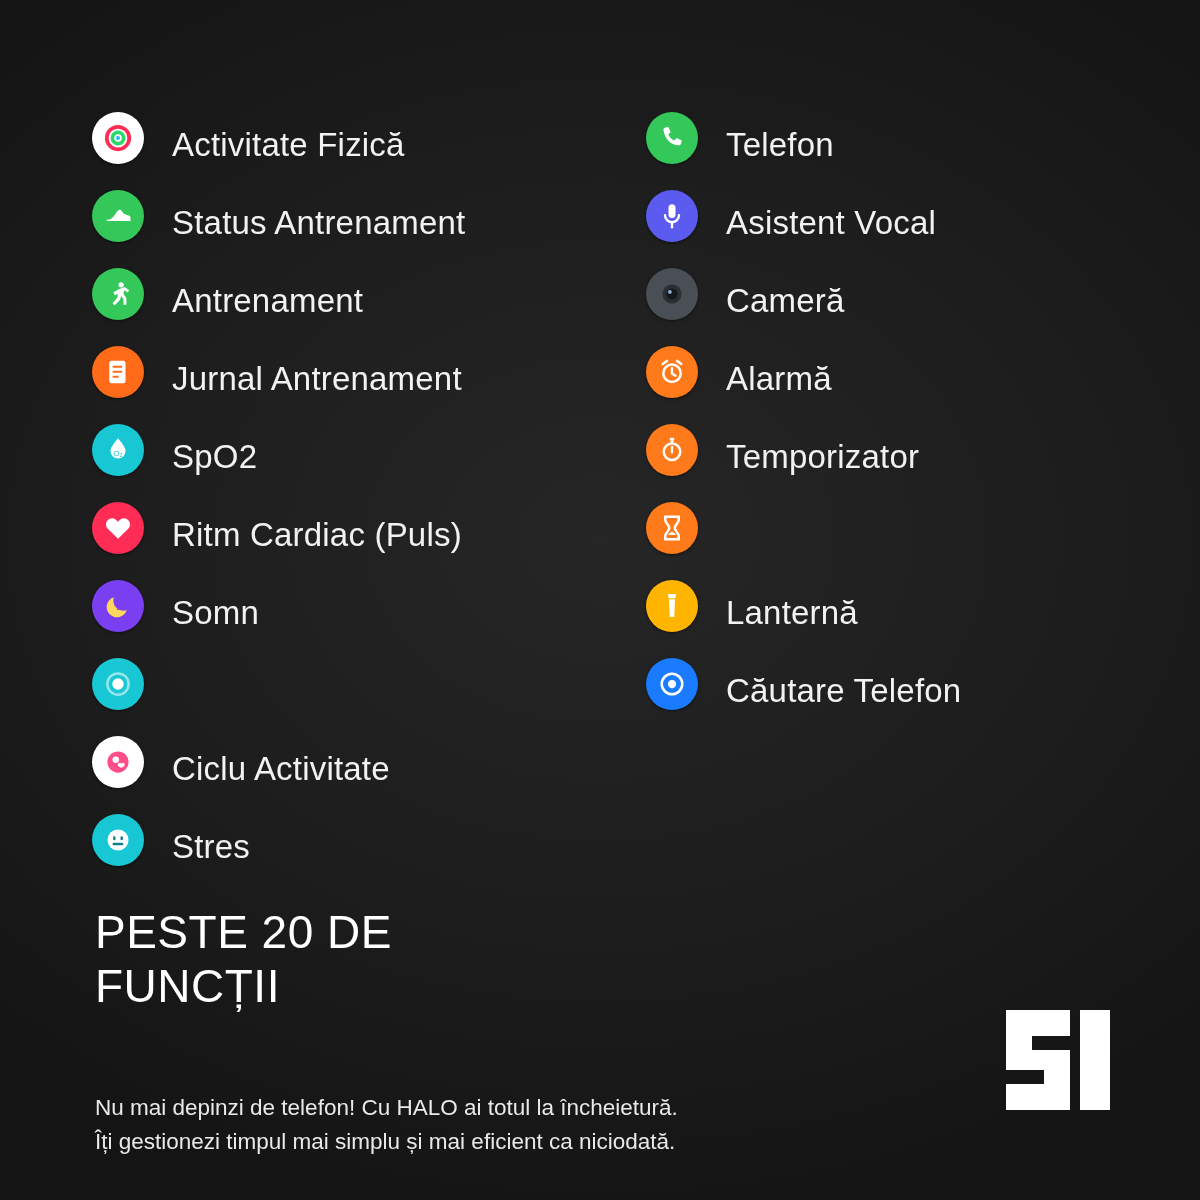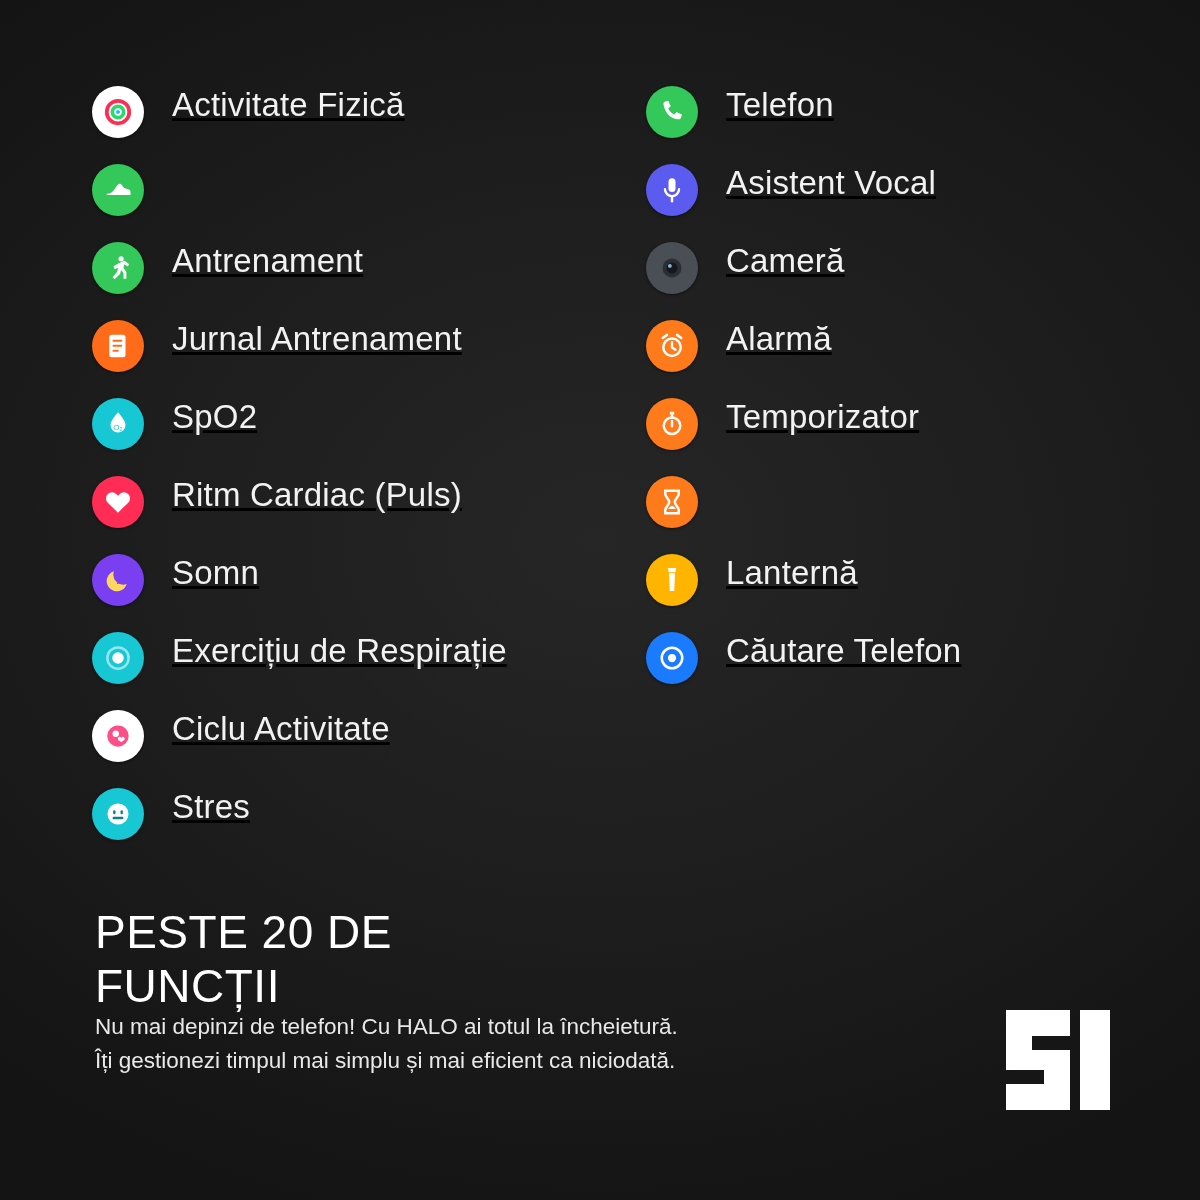--- a/index.html
+++ b/index.html
@@ -31,23 +31,22 @@
   .col {
     width: 560px;
     display: flex;
     flex-direction: column;
   }
   .col-left  { padding-left: 92px; }
   .col-right { padding-left: 86px; }
 
   .feature {
     display: flex;
-    align-items: flex-start;
+    align-items: flex-end;
     height: 78px;
-    text-decoration: underline;
   }
   .icon {
     width: 52px;
     height: 52px;
     min-width: 52px;
     border-radius: 50%;
     display: flex;
     align-items: center;
     justify-content: center;
     font-size: 26px;
@@ -73,21 +72,21 @@
     color: #ffffff;
     font-size: 46px;
     font-weight: normal;
     line-height: 1.18;
     letter-spacing: .5px;
     white-space: pre-line;
   }
   .subtext {
     position: absolute;
     left: 95px;
-    top: 1010px;
+    top: 1091px;
     color: #e9e9e9;
     font-size: 22.5px;
     line-height: 1.5;
     white-space: pre-line;
   }
 
   
   .logo {
     position: absolute;
     right: 90px;
@@ -112,20 +111,21 @@
             </svg>
           </span>
           <span class="label">Activitate Fizică</span>
         </div>
         <div class="feature">
           <span class="icon" style="background: rgb(52, 199, 89); color: rgb(255, 255, 255);">
             <svg width="30" height="30" viewBox="0 0 24 24">
               <path d="M3 15c3 0 5-1.5 6.5-4C11 8.6 12 7 13.5 7c1.6 0 1.7 1.6 2.6 2.6 1 1.1 2.9 1.4 4.4 1.9 1 .3 1.5.9 1.5 2v2.5H3z" fill="#ffffff"></path>
             </svg>
           </span>
+          <span class="label">Status Antrenament</span>
         </div>
         <div class="feature">
           <span class="icon" style="background: rgb(52, 199, 89); color: rgb(255, 255, 255);">
             <svg width="30" height="30" viewBox="0 0 24 24">
               <circle cx="14.5" cy="4.6" r="2.1" fill="#ffffff"></circle>
               <path d="M12.6 8.2 8.4 10.6l1 2.3 2.6-1.1-.6 3.2-3.8 4.3 1.7 1.6 4.3-4.2.9-3.1 1.9 2.4v4.6h2.3v-5.5l-2.4-3.3.9-2.8 2.6 1.7 1.1-1.8-3.6-2.6z" fill="#ffffff"></path>
             </svg>
           </span>
           <span class="label">Antrenament</span>
         </div>
@@ -166,21 +166,20 @@
           </span>
           <span class="label">Somn</span>
         </div>
         <div class="feature">
           <span class="icon" style="background: rgb(23, 199, 212); color: rgb(255, 255, 255);">
             <svg width="30" height="30" viewBox="0 0 24 24">
               <circle cx="12" cy="12" r="8.5" fill="none" stroke="#ffffff" stroke-width="2" opacity=".55"></circle>
               <circle cx="12" cy="12" r="4.6" fill="#ffffff"></circle>
             </svg>
           </span>
-          <span class="label">Exercițiu de Respirație</span>
         </div>
         <div class="feature">
           <span class="icon" style="background: rgb(255, 255, 255); color: rgb(255, 77, 136);">
             <svg width="30" height="30" viewBox="0 0 24 24">
               <circle cx="12" cy="12" r="8.5" fill="#ff4d88"></circle>
               <circle cx="10.2" cy="10.2" r="2.6" fill="#ffffff"></circle>
               <path d="M14.6 16.8c-2.6-1.4-3.4-2.6-2.4-3.7.8-.9 2-.5 2.4.3.4-.8 1.6-1.2 2.4-.3 1 1.1.2 2.3-2.4 3.7z" fill="#ffffff"></path>
             </svg>
           </span>
           <span class="label">Ciclu Activitate</span>

